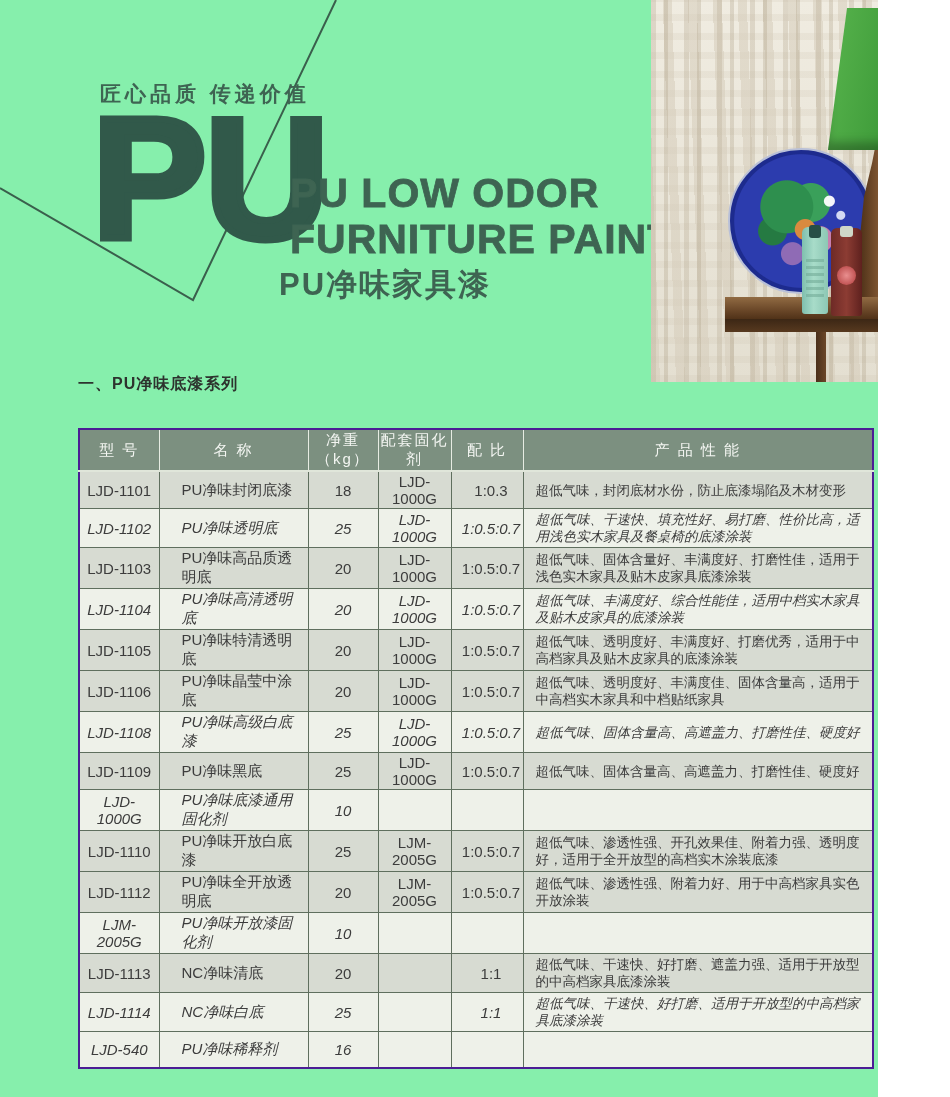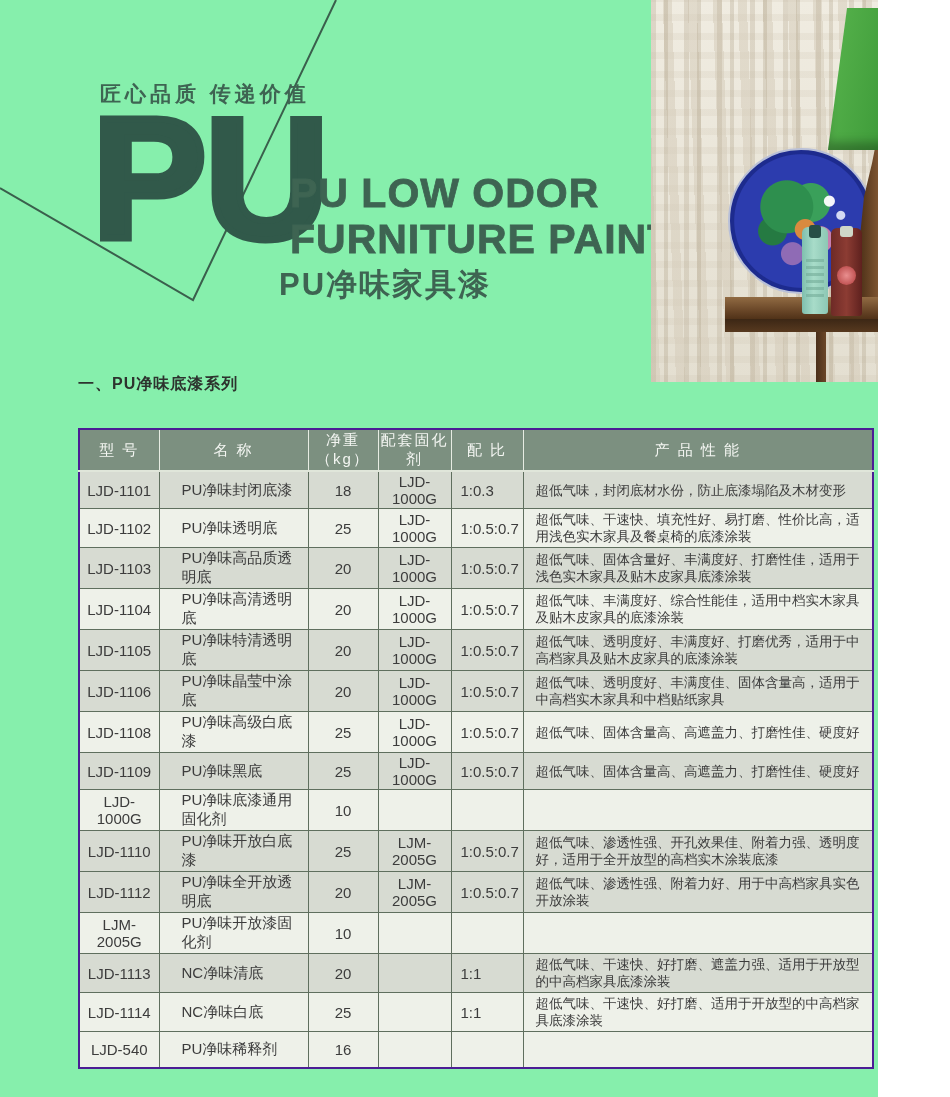--- a/index.html
+++ b/index.html
@@ -74,26 +74,26 @@
 
   
   .product-table{position:absolute;left:78px;top:428px;width:794px;border-collapse:collapse;
      table-layout:fixed;border:2px solid #4c1d95;}
   .product-table th{background:#7c9080;color:#f4f6f2;font-size:15px;font-weight:400;
      height:36px;letter-spacing:2px;border-right:1px solid #e7ece3;border-bottom:2px solid #e0e6da;}
   .product-table th:last-child{border-right:none;}
   .product-table td{border:1px solid #5f6f5e;font-size:15px;color:#3c3c3c;height:36px;
      box-sizing:border-box;vertical-align:middle;}
   tr.row-gray td{background:#d7dbd2;}
-  tr.row-light td{background:#eef1e9;}
+  tr.row-light td{background:#eef1e9;font-style:italic;}
   td.col-model{text-align:center;}
   td.col-name{text-align:left;padding-left:22px;}
   td.col-weight{text-align:center;}
   td.col-hardener{text-align:center;}
-  td.col-ratio{text-align:left;padding-left:9px;}
+  td.col-ratio{text-align:center;padding-left:9px;}
   td.col-perf{text-align:left;padding:2px 12px;font-size:13.5px;line-height:17px;}
 </style>
 </head>
 <body>
 
 <div class="page">
 
   <svg class="v-mark" width="400" height="340" viewBox="0 0 400 340">
     <polyline points="0,188 193,300 336,0" fill="none" stroke="#3a5f4c" stroke-width="2"></polyline>
   </svg>

